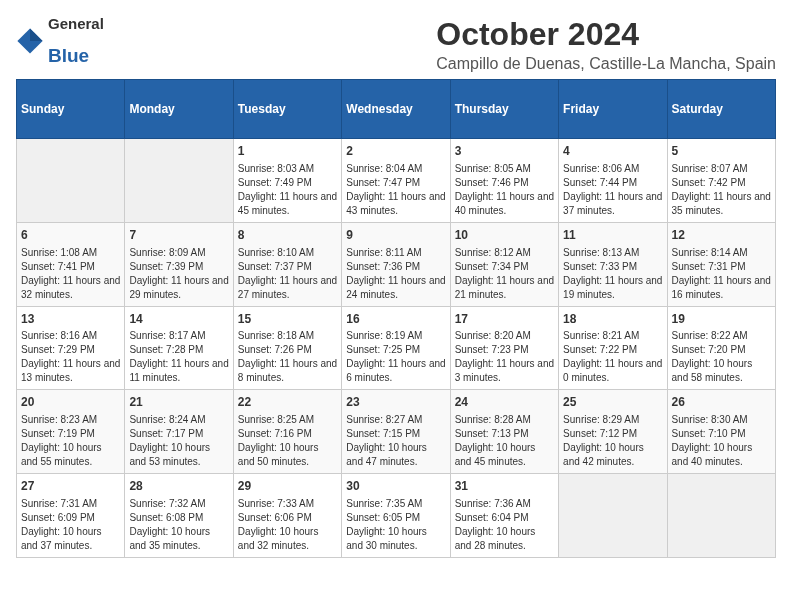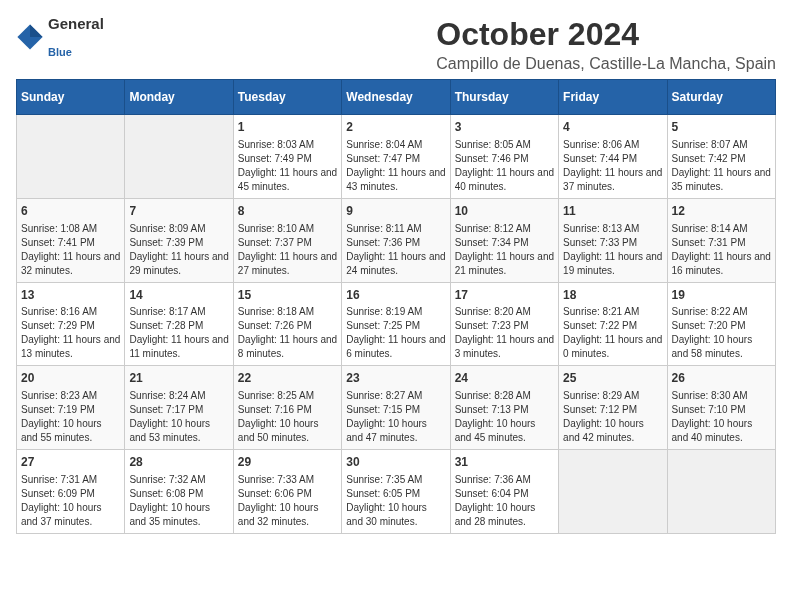--- a/index.html
+++ b/index.html
@@ -26,21 +26,21 @@
       flex-direction: column;
       line-height: 1.1;
       gap: 13px;
     }
     .logo-general {
       font-size: 15px;
       font-weight: bold;
       color: #333;
     }
     .logo-blue {
-      font-size: 11px;
+      font-size: 19px;
       font-weight: bold;
       color: #2563a8;
     }
     .logo-icon {
       width: 28px;
       height: 28px;
     }
     .title-section {
       text-align: left;
       margin-left: 32px;
@@ -56,21 +56,21 @@
       margin-top: 2px;
     }
     table {
       width: 100%;
       border-collapse: collapse;
       font-size: 11px;
     }
     thead tr th {
       background-color: #2563a8;
       color: #fff;
-      padding: 10px 4px;
+      padding: 22px 4px;
       text-align: left;
       font-size: 12px;
       font-weight: bold;
       border: 1px solid #1a4f8a;
     }
     tbody tr td {
       border: 1px solid #ccc;
       padding: 4px 4px;
       vertical-align: top;
       width: calc(100% / 7);

